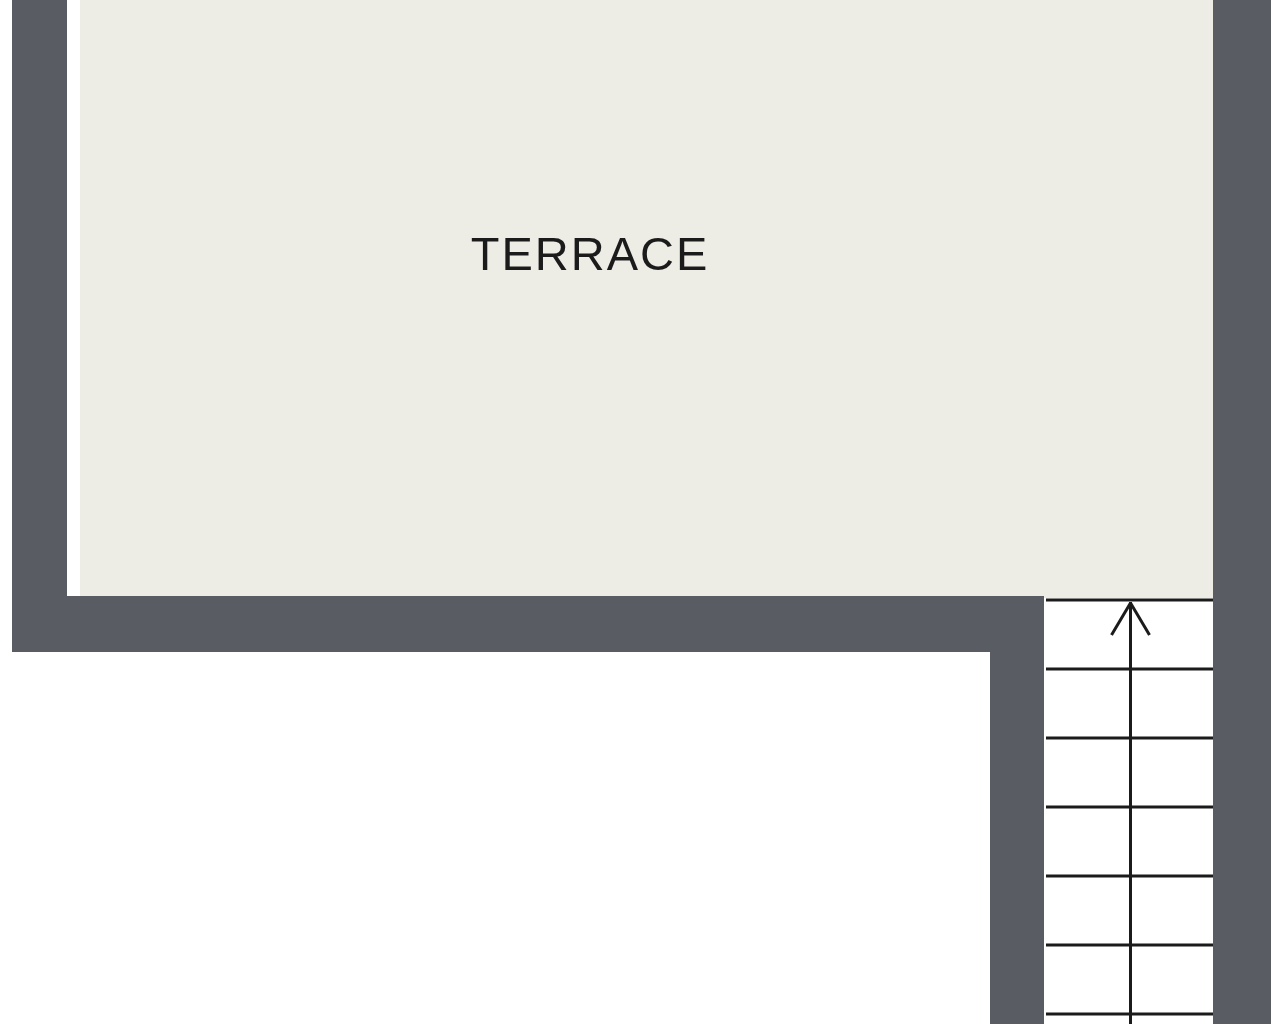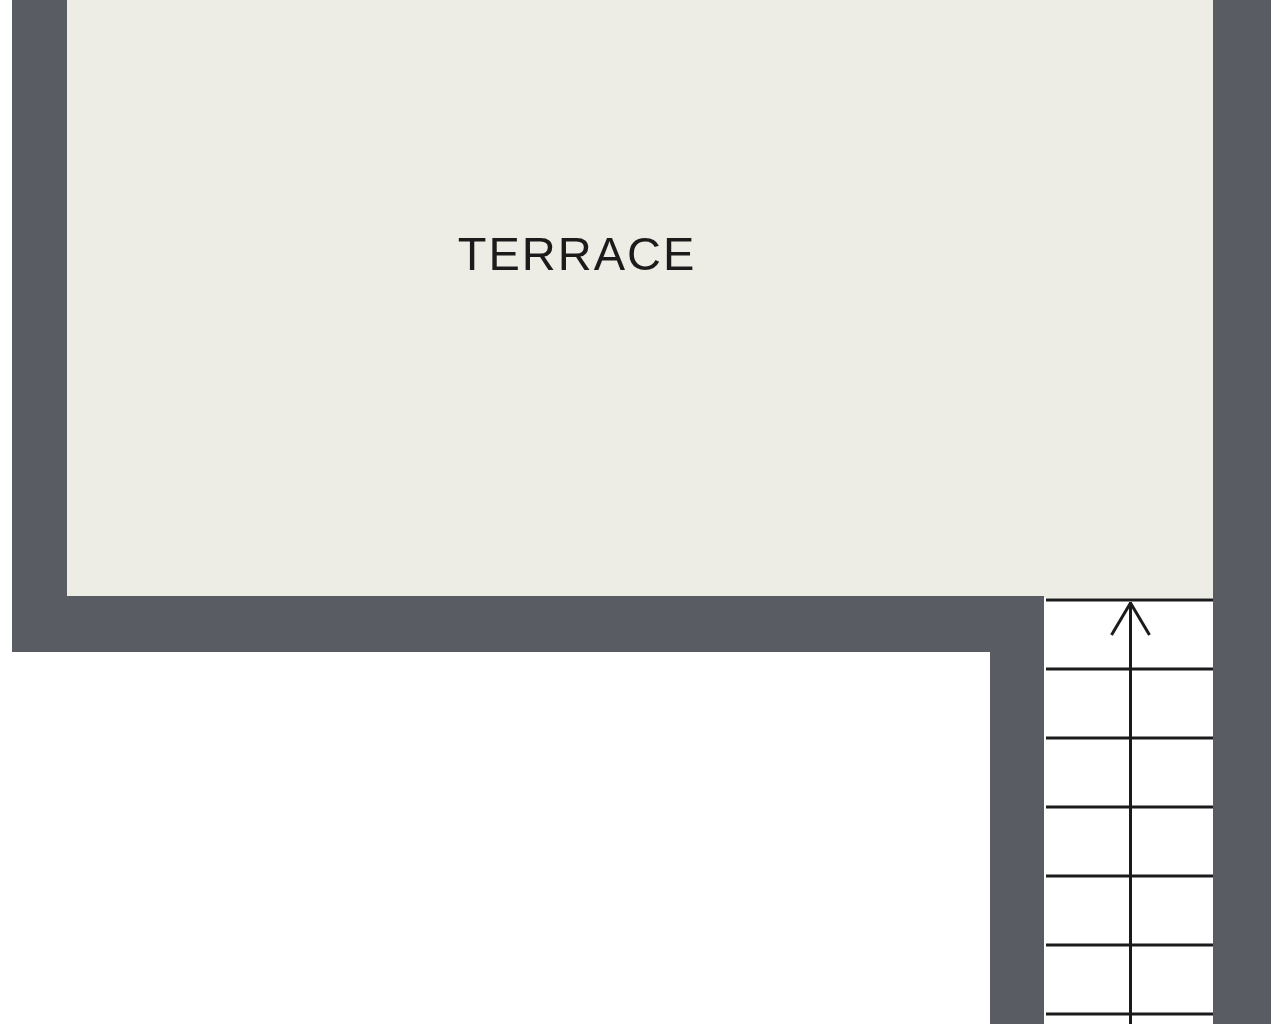--- a/index.html
+++ b/index.html
@@ -18,21 +18,21 @@
   .wall {
     position: absolute;
     background: var(--wall, #5a5c63);
   }
   .wall-left   { left: 12px;   top: 0;     width: 55px;   height: 652px; }
   .wall-right  { left: 1213px; top: 0;     width: 58px;   height: 1024px; }
   .wall-bottom { left: 12px;   top: 596px; width: 1032px; height: 56px; }
   .wall-stair-side { left: 990px; top: 650px; width: 54px; height: 374px; }
   .floor-terrace {
     position: absolute;
-    left: 67px; top: 0;
+    left: 80px; top: 0;
     width: 1146px; height: 598px;
     background: var(--floor, #edece5);
   }
   .room-label {
     position: absolute;
     left: 510px; top: 253px;
     transform: translate(-50%, -50%);
     font-size: 47px;
     letter-spacing: 2px;
     color: var(--line, #1b1b1b);

